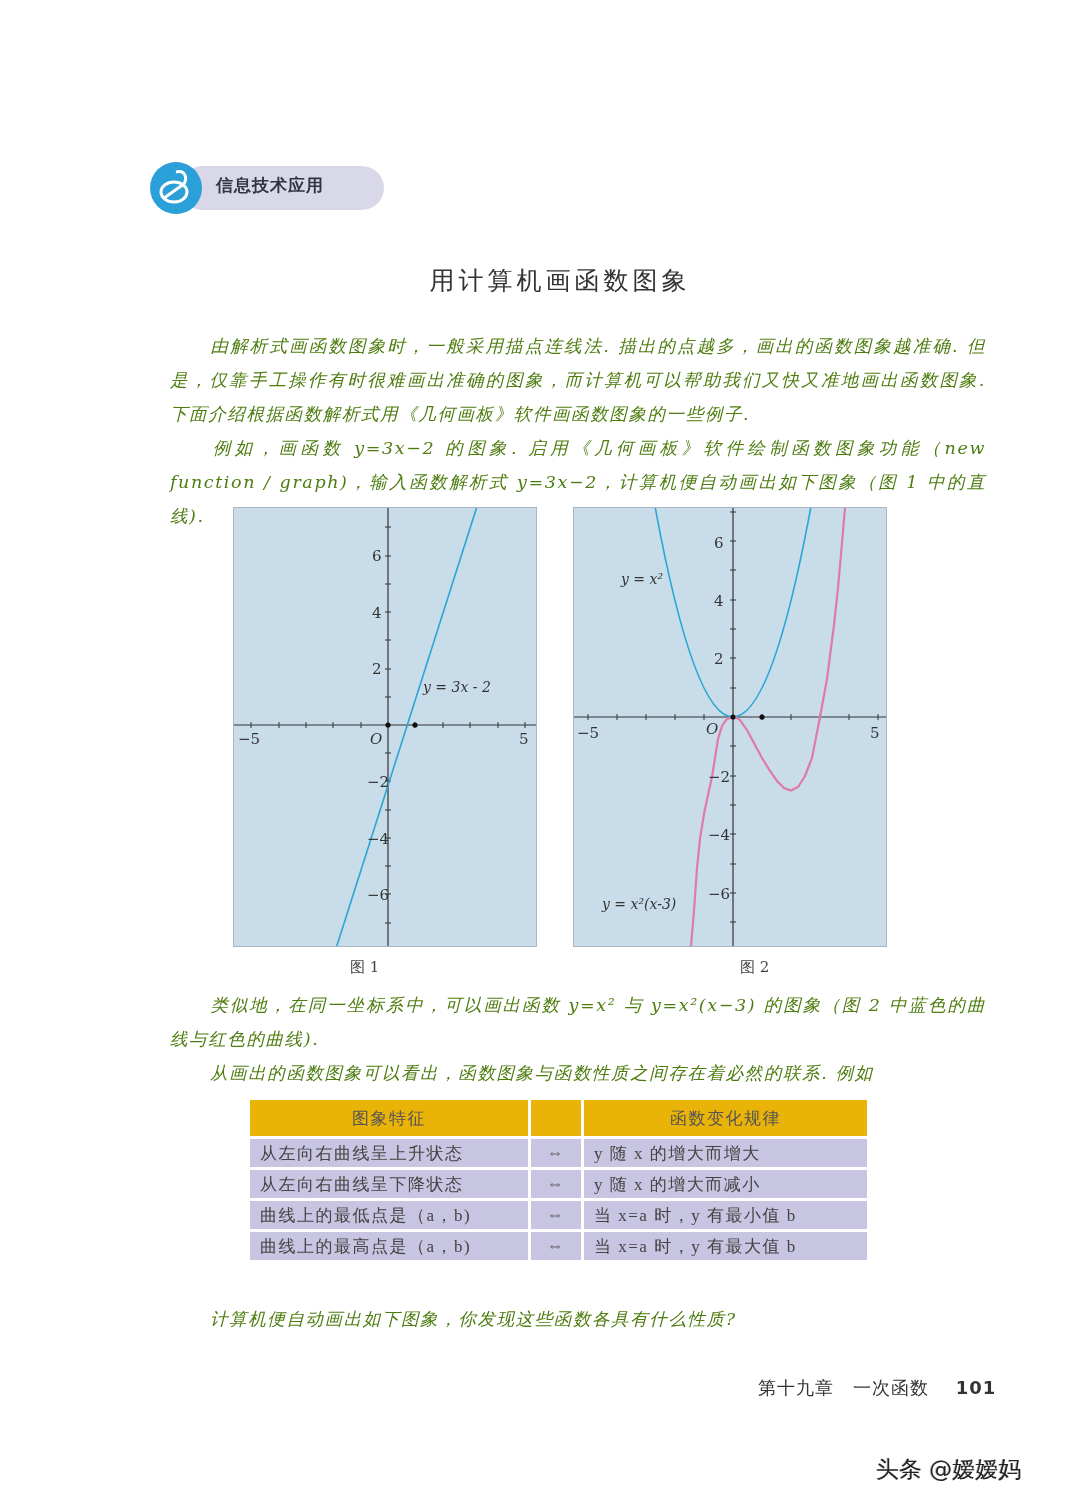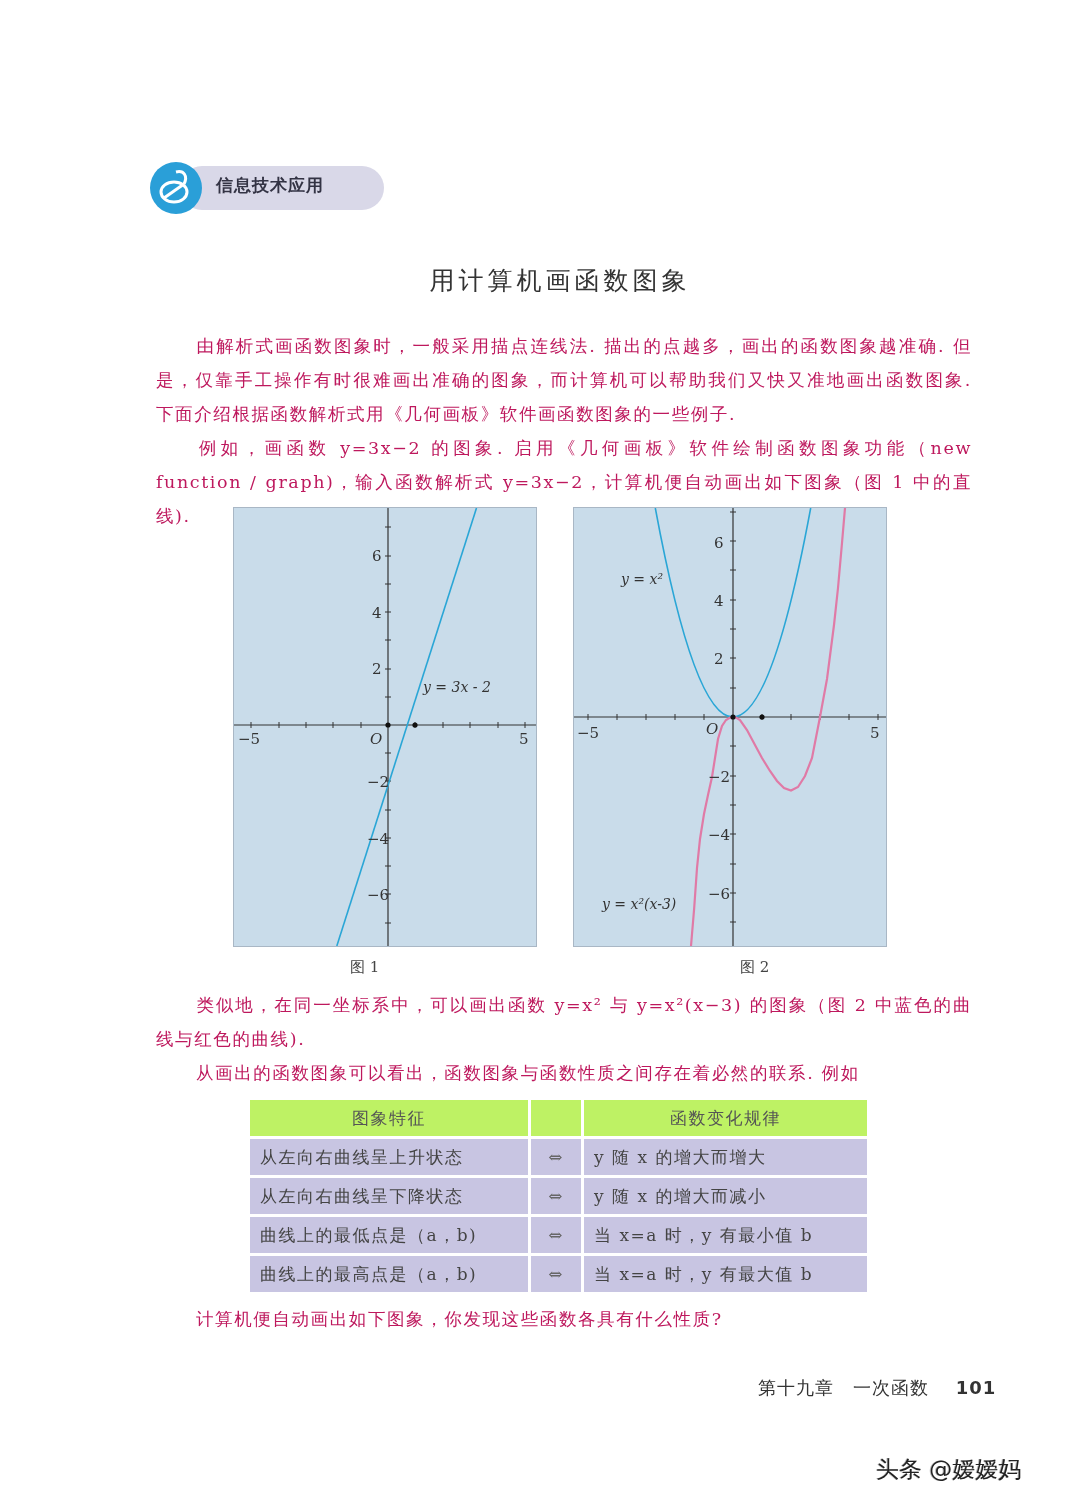--- a/index.html
+++ b/index.html
@@ -6,29 +6,29 @@
   body { width:1080px; height:1509px; background:#ffffff; position:relative; overflow:hidden;
          font-family:"DejaVu Serif", serif; color:#333; }
   .abs { position:absolute; }
   .badge { left:150px; top:162px; width:234px; height:52px; }
   .badge-pill { position:absolute; left:30px; top:4px; width:204px; height:44px; border-radius:22px;
                 background:#d9d8e8; }
   .badge-circle { position:absolute; left:0; top:0; width:52px; height:52px; border-radius:50%; background:#2a9fd8; }
   .badge-text { position:absolute; left:66px; top:12px; font-family:"DejaVu Sans", sans-serif; font-weight:bold;
                 font-size:17px; color:#333344; letter-spacing:1px; }
   .title { left:0; width:1120px; top:264px; text-align:center; font-size:25px; letter-spacing:4px; color:#333; }
-  .para { left:156px; width:816px; font-size:17.5px; line-height:34px; letter-spacing:1.6px; color:#be185d; text-align:justify; }
+  .para { left:170px; width:816px; font-size:17.5px; line-height:34px; letter-spacing:1.6px; color:#4d7c0f; text-align:justify;font-style:italic; }
   .para .indent { display:inline-block; width:40px; }
   .chart { background:#c9dcea; border:1px solid #a9b7c5; }
   .chart svg { position:absolute; left:0; top:0; }
   .caption { font-size:15px; color:#444; }
   table.rules { position:absolute; left:250px; top:1097px; width:620px; border-collapse:separate; border-spacing:0 3px;
                 font-size:17px; letter-spacing:1.5px; }
-  table.rules th { background:#bef264; font-weight:normal; color:#555; height:34px; border-right:3px solid #fff; }
-  table.rules td { background:#c8c5e2; height:36px; color:#444; border-right:3px solid #fff; padding:0 10px; }
+  table.rules th { background:#eab308; font-weight:normal; color:#555; height:34px; border-right:3px solid #fff; }
+  table.rules td { background:#c8c5e2; height:28px; color:#444; border-right:3px solid #fff; padding:0 10px;font-family:Liberation Serif, serif; }
   table.rules td.arrow { text-align:center; width:50px; padding:0; color:#666; }
   table.rules td.left { width:258px; }
   .footer { left:758px; top:1376px; font-size:18px; color:#333; font-family:"DejaVu Sans", sans-serif; letter-spacing:1px; }
   .footer .num { font-weight:bold; margin-left:20px; }
   .watermark { left:876px; top:1454px; font-family:"DejaVu Sans", sans-serif; font-size:23px; color:#222;
                text-shadow:1px 1px 0 #fff, -1px 0 0 #bbb; }
 </style>
 </head>
 <body>
 

